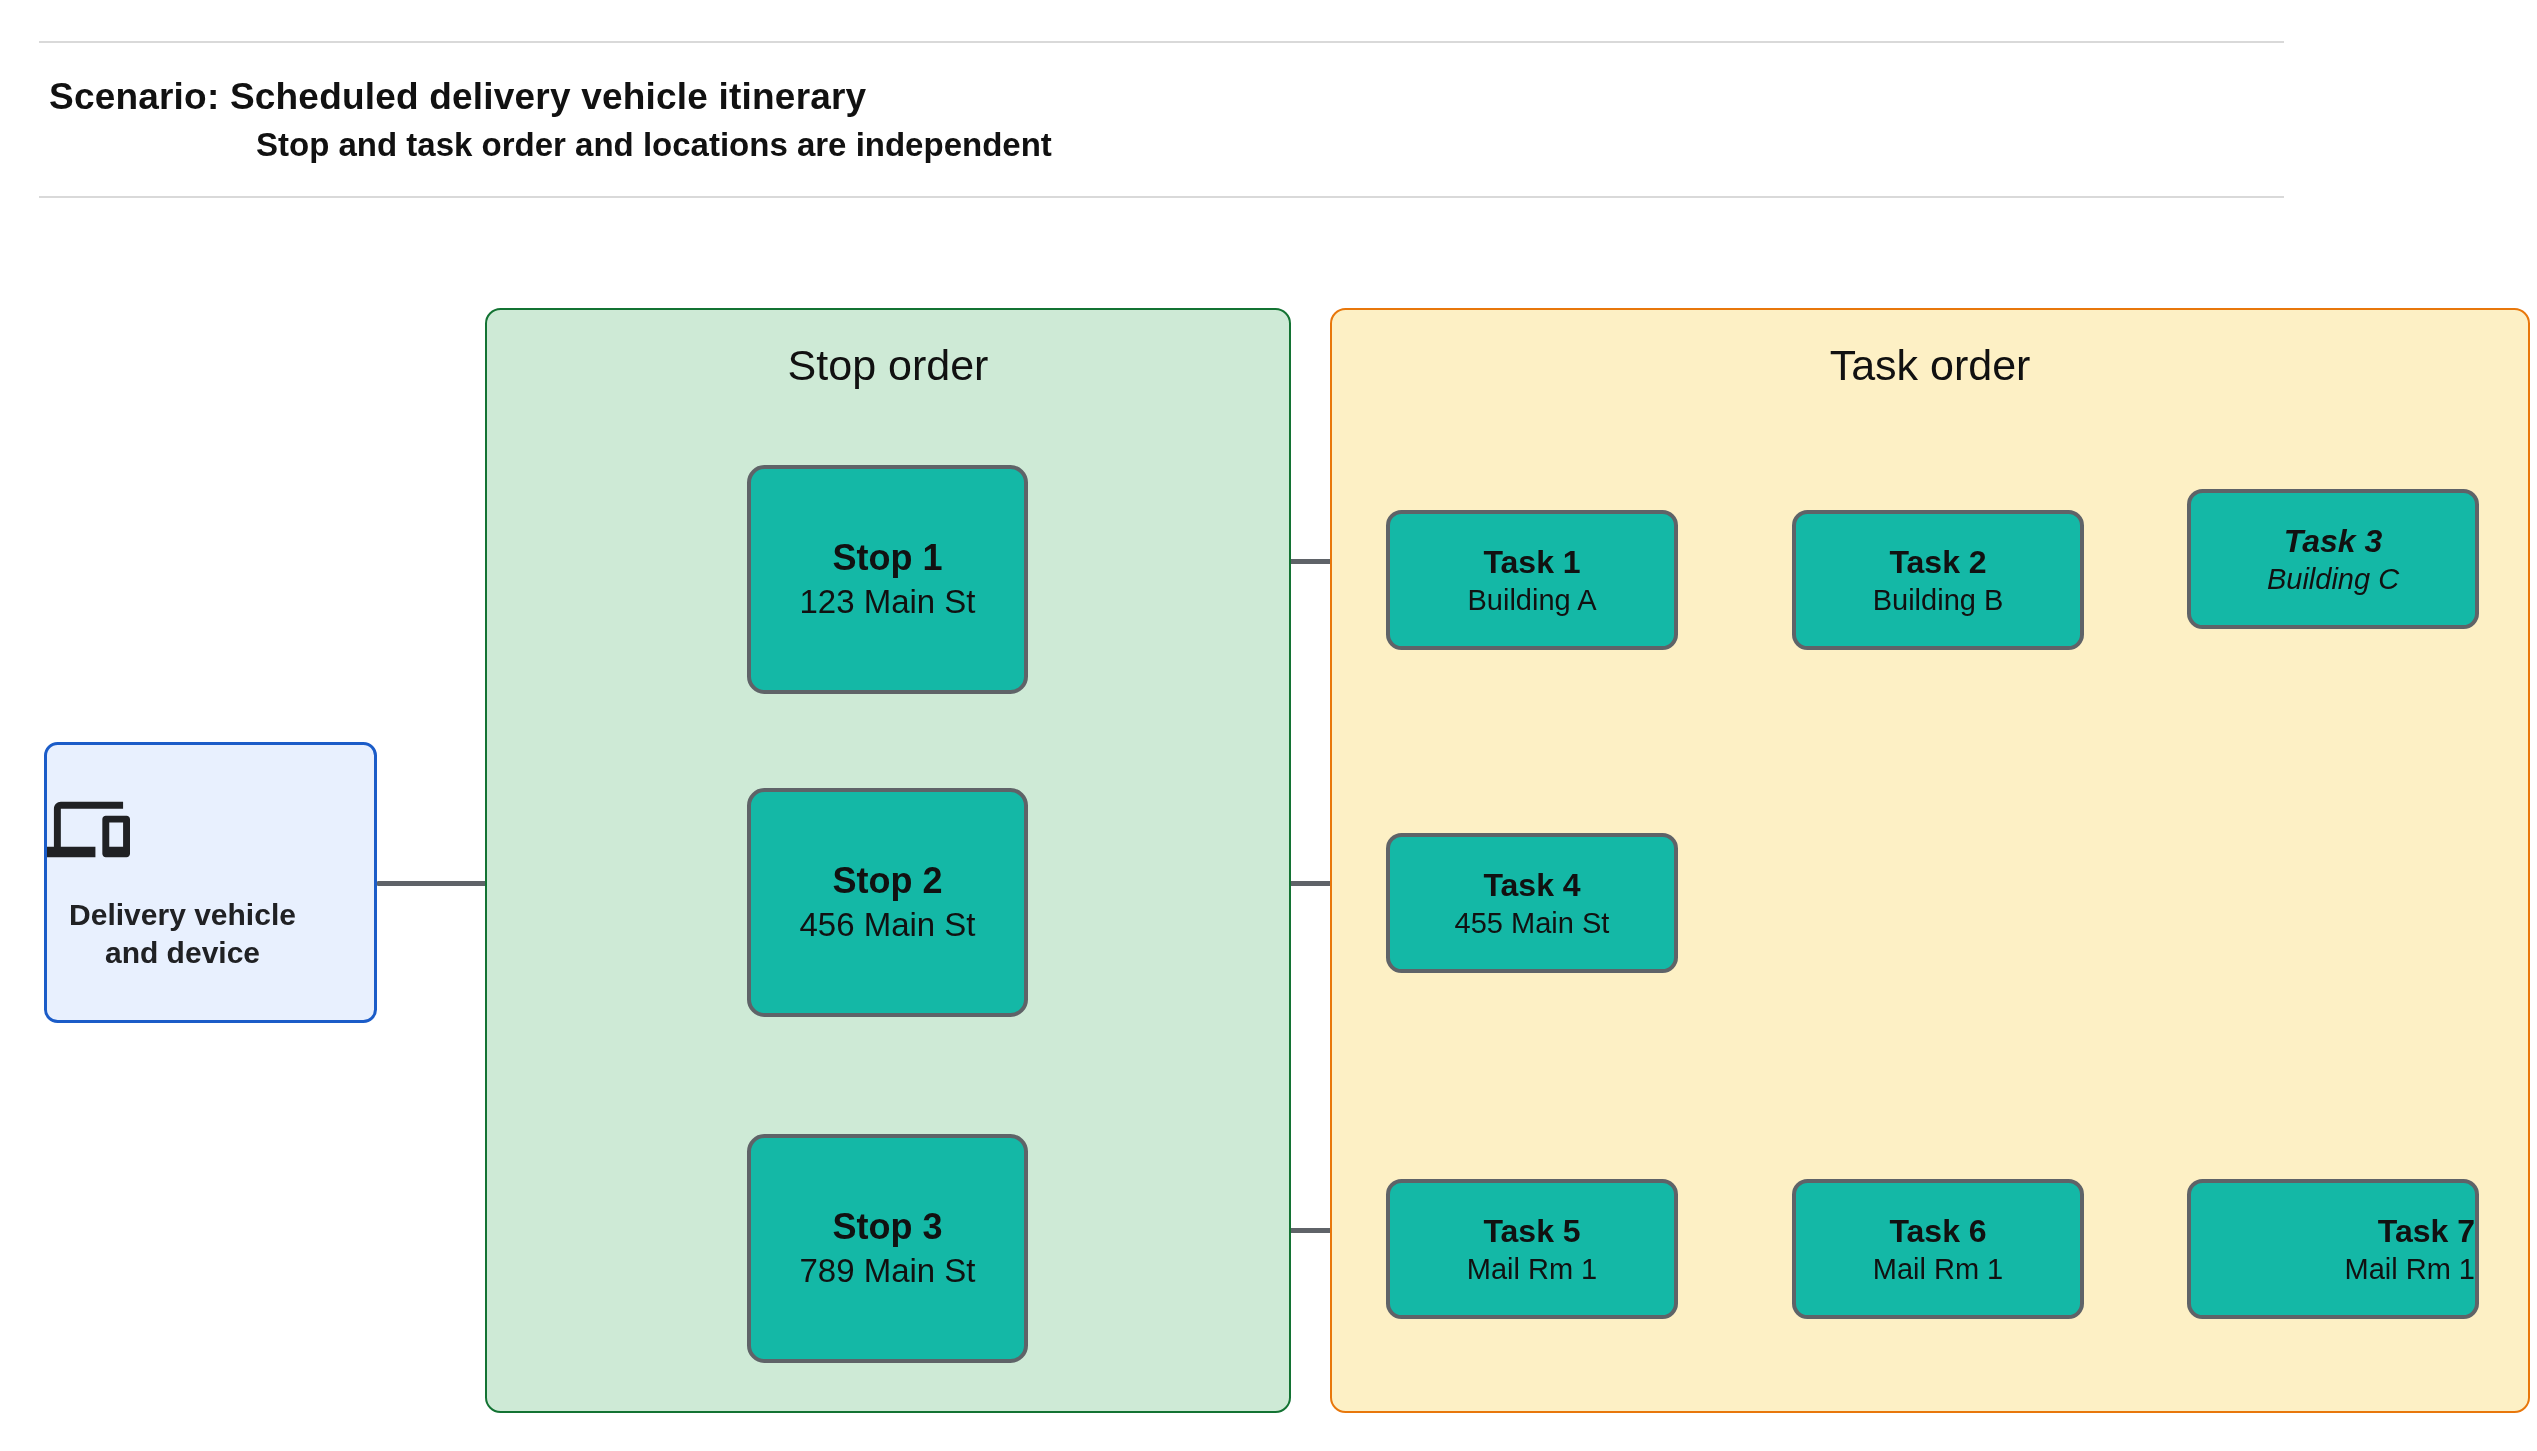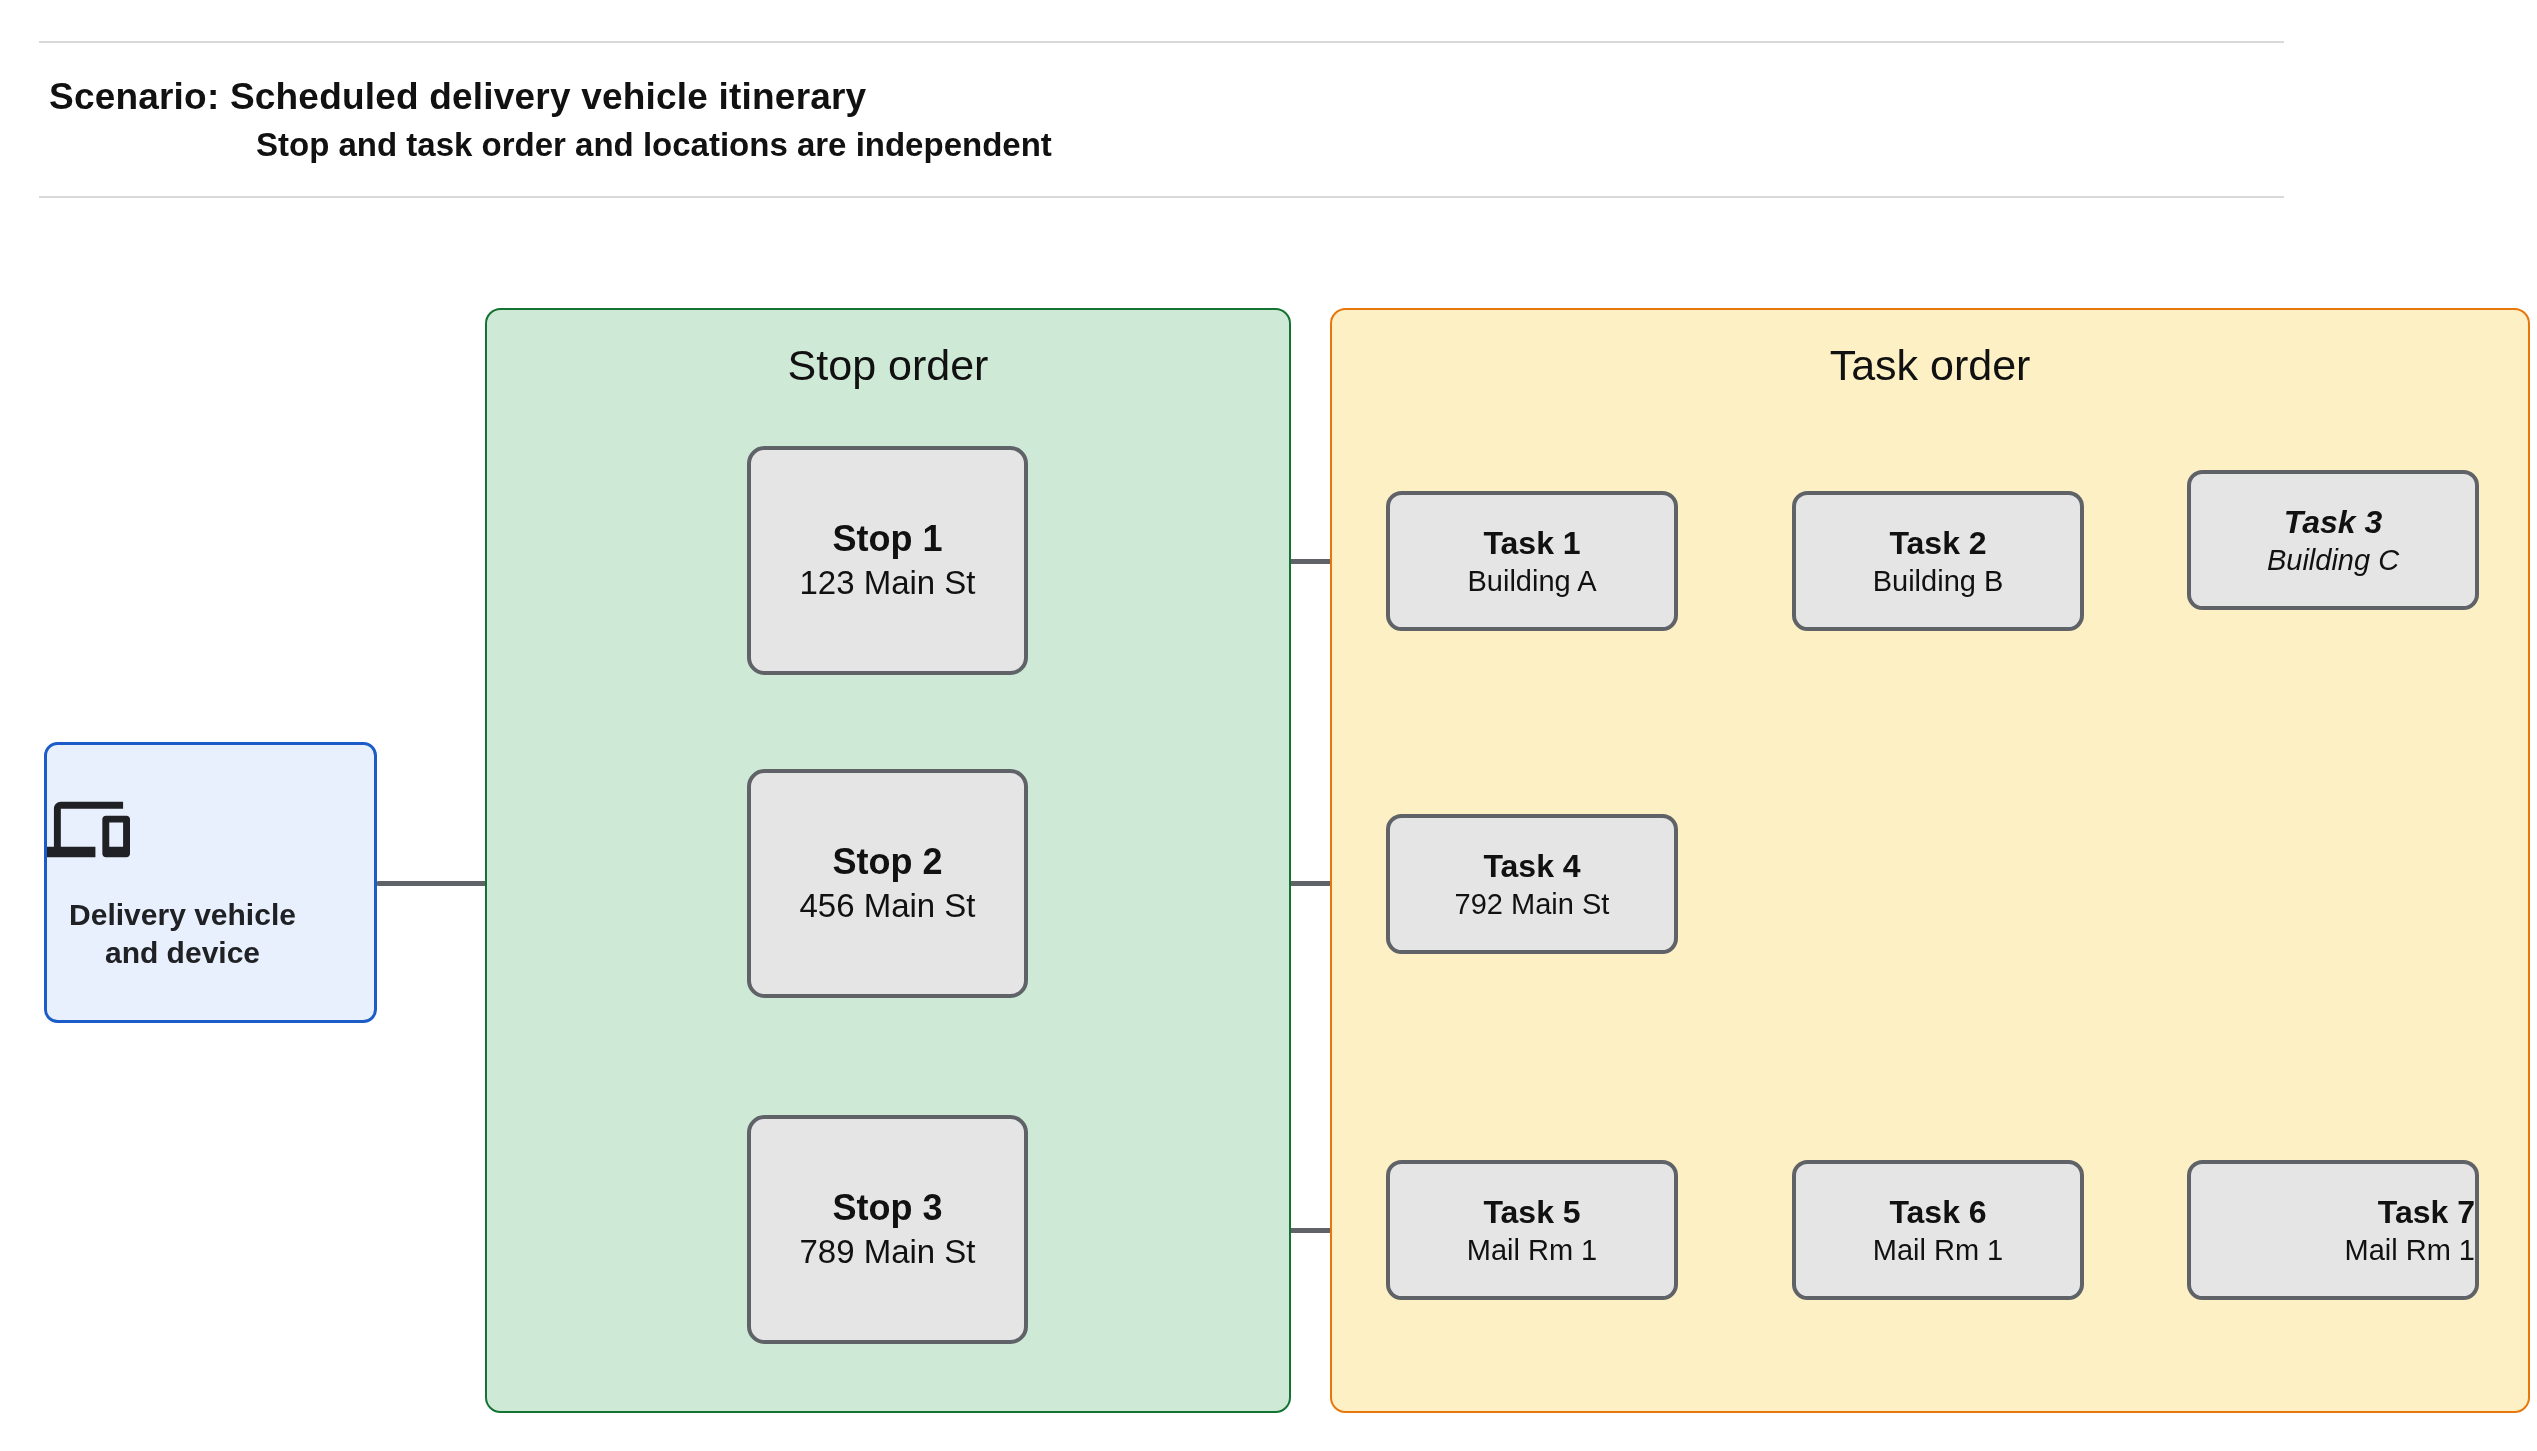--- a/index.html
+++ b/index.html
@@ -57,23 +57,24 @@
   }
 
   
   .conn{position:absolute;background:#5f6368;border-radius:2.9px;}
   .conn.h{height:4.8px;}
   .conn.v{width:4.8px;}
 
   
   .node{
     position:absolute;box-sizing:border-box;
-    background:#e5e5e5;border:4.8px solid #5f6368;
+    background:#14b8a6;border:4.8px solid #5f6368;
     display:flex;flex-direction:column;align-items:center;justify-content:center;
     text-align:center;
+    margin-top:19px;
   }
   .stop-node{left:747px;width:281px;height:229px;border-radius:17.5px;}
   .task-node{width:292px;height:140px;border-radius:15.5px;}
   .node .name{font-weight:bold;color:#111111;}
   .node .loc{font-weight:normal;color:#111111;}
   .stop-node .name{font-size:36px;line-height:1.3;}
   .stop-node .loc{font-size:33px;line-height:1.3;}
   .task-node .name{font-size:32px;line-height:1.25;}
   .task-node .loc{font-size:29px;line-height:1.25;}
 </style>
@@ -136,21 +137,21 @@
     <div class="name">Task 2</div>
     <div class="loc">Building B</div>
   </div>
   <div class="node task-node" style="left:2187px;top:470px;font-style:italic;">
     <div class="name">Task 3</div>
     <div class="loc">Building C</div>
   </div>
 
   <div class="node task-node" style="left:1386px;top:814px;">
     <div class="name">Task 4</div>
-    <div class="loc">792 Main St</div>
+    <div class="loc">455 Main St</div>
   </div>
 
   <div class="node task-node" style="left:1386px;top:1160px;">
     <div class="name">Task 5</div>
     <div class="loc">Mail Rm 1</div>
   </div>
   <div class="node task-node" style="left:1792px;top:1160px;">
     <div class="name">Task 6</div>
     <div class="loc">Mail Rm 1</div>
   </div>

